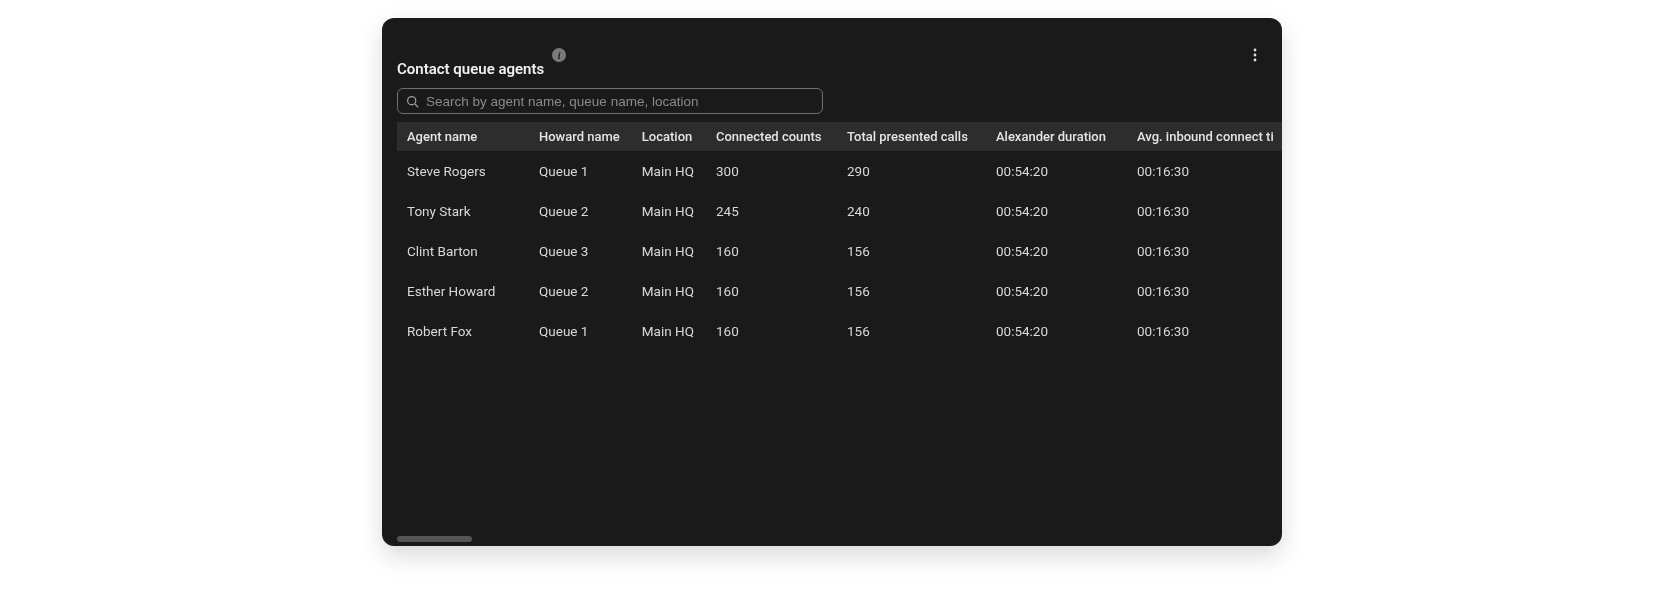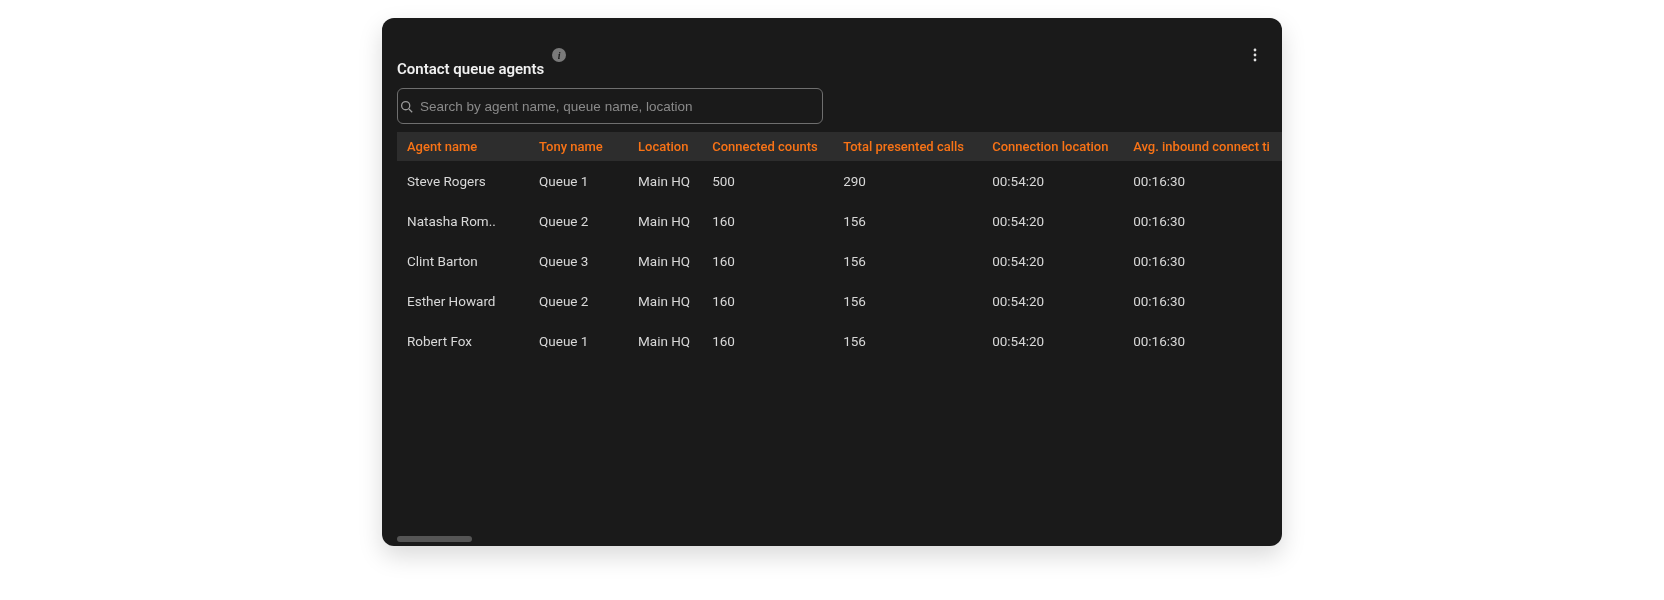--- a/index.html
+++ b/index.html
@@ -66,24 +66,24 @@
     border: none;
   }
   .more-btn svg { display:block; }
   .search-wrap {
     padding: 0 15px 8px 15px;
   }
   .search-box {
     display: flex;
     align-items: center;
     width: 426px;
-    height: 36px;
+    height: 26px;
     border: 1px solid #6f6f6f;
     border-radius: 6px;
-    padding: 0 2px;
+    padding: 0 8px;
     background: transparent;
   }
   .search-box svg {
     flex-shrink: 0;
   }
   .search-input {
     flex: 1;
     background: transparent;
     border: none;
     outline: none;
@@ -100,21 +100,21 @@
     height: calc(100% - 98px);
     padding-left: 15px;
   }
   .table {
     border-collapse: collapse;
     table-layout: fixed;
     width: max-content;
   }
   .table thead th {
     background: #2d2d2d;
-    color: #f97316;
+    color: #e5e5e5;
     font-size: 13px;
     font-weight: 500;
     text-align: left;
     padding: 7px 12px 7px 10px;
     white-space: nowrap;
   }
   .table tbody td {
     color: #d8d8d8;
     font-size: 13.5px;
     font-weight: 400;
@@ -185,74 +185,74 @@
           <col class="col-queue">
           <col class="col-loc">
         <col class="col-conn">
           <col class="col-total">
           <col class="col-dur">
           <col class="col-avg">
       </colgroup>
       <thead>
         <tr>
           <th>Agent name</th>
-          <th>Tony name</th>
+          <th>Howard name</th>
           <th>Location</th>
           <th>Connected counts</th>
           <th>Total presented calls</th>
-          <th>Connection location</th>
+          <th>Alexander duration</th>
           <th>Avg. inbound connect ti</th>
         </tr>
       </thead>
       <tbody id="tbody">
       <tr>
             <td>Steve Rogers</td>
             <td>Queue 1</td>
             <td>Main HQ</td>
-            <td>500</td>
+            <td>300</td>
             <td>290</td>
             <td>00:54:20</td>
             <td>00:16:30</td>
           </tr>
           <tr>
-            <td>Natasha Rom..</td>
+            <td>Tony Stark</td>
             <td>Queue 2</td>
+            <td>Main HQ</td>
+            <td>245</td>
+            <td>240</td>
+            <td>00:54:20</td>
+            <td>00:16:30</td>
+          </tr>
+          <tr>
+            <td>Clint Barton</td>
+            <td>Queue 3</td>
             <td>Main HQ</td>
             <td>160</td>
             <td>156</td>
             <td>00:54:20</td>
             <td>00:16:30</td>
           </tr>
           <tr>
-            <td>Clint Barton</td>
-            <td>Queue 3</td>
+            <td>Esther Howard</td>
+            <td>Queue 2</td>
             <td>Main HQ</td>
             <td>160</td>
             <td>156</td>
             <td>00:54:20</td>
             <td>00:16:30</td>
           </tr>
           <tr>
-            <td>Esther Howard</td>
-            <td>Queue 2</td>
+            <td>Robert Fox</td>
+            <td>Queue 1</td>
             <td>Main HQ</td>
             <td>160</td>
             <td>156</td>
             <td>00:54:20</td>
             <td>00:16:30</td>
           </tr>
-          <tr>
-            <td>Robert Fox</td>
-            <td>Queue 1</td>
-            <td>Main HQ</td>
-            <td>160</td>
-            <td>156</td>
-            <td>00:54:20</td>
-            <td>00:16:30</td>
-          </tr>
         </tbody>
     </table>
   </div>
 
   <div class="hscroll-track">
     <div class="hscroll-thumb"></div>
   </div>
 
 </div>
 

